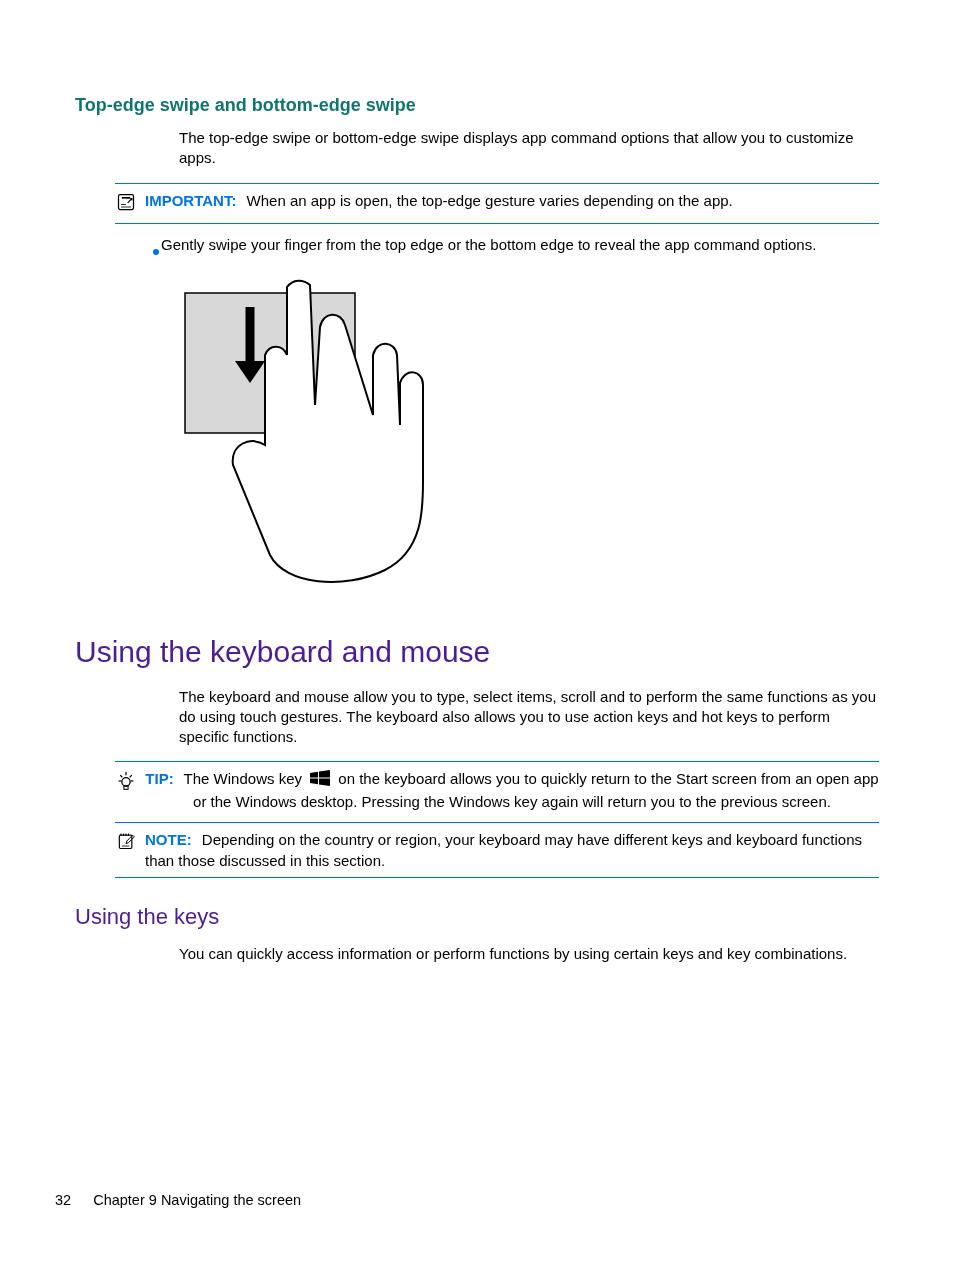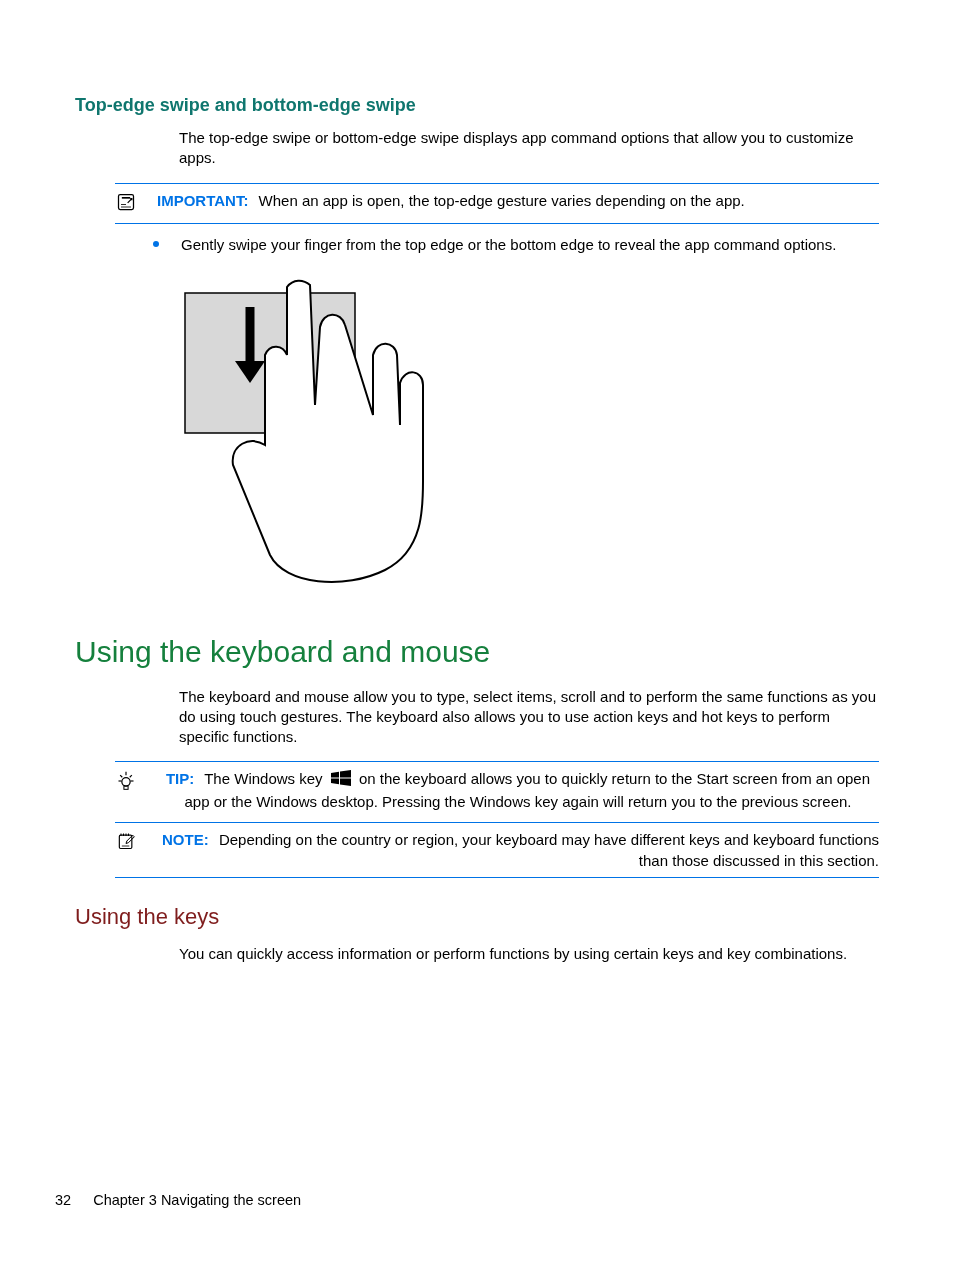--- a/index.html
+++ b/index.html
@@ -12,71 +12,71 @@
     position: relative;
     padding: 95px 75px 0 75px;
   }
   .h3 {
     color: #0f766e;
     font-size: 18px;
     font-weight: bold;
     margin-bottom: 12px;
   }
   .h1 {
-    color: #15803d;
+    color: #4c1d95;
     font-size: 30px;
     font-weight: normal;
     margin-top: 40px;
     margin-bottom: 18px;
   }
   .h2 {
-    color: #7f1d1d;
+    color: #4c1d95;
     font-size: 22px;
     font-weight: normal;
     margin-top: 22px;
     margin-bottom: 14px;
   }
   .body-text {
     font-size: 15px;
     line-height: 1.35;
     margin-left: 104px;
     margin-bottom: 14px;
   }
   .callout {
     margin-left: 40px;
     border-top: 1px solid #0073e6;
     border-bottom: 1px solid #0073e6;
     padding: 6px 0;
     font-size: 15px;
     line-height: 1.4;
     display: flex;
     align-items: flex-start;
-    gap: 20px;
+    gap: 8px;
     margin-bottom: 10px;
   }
   .callout .icon-col {
     flex: 0 0 22px;
     display: flex;
     justify-content: center;
     padding-top: 2px;
   }
   .callout .text-col { flex: 1; }
   .callout-label {
     color: #0073e6;
     font-weight: bold;
     margin-right: 6px;
   }
   .bullet-list {
     margin-left: 68px;
     margin-bottom: 14px;
   }
   .bullet-item {
     display: flex;
-    align-items: flex-start;
-    gap: 22px;
+    align-items: flex-end;
+    gap: 2px;
     font-size: 15px;
     line-height: 1.4;
   }
   .bullet-dot {
     flex: 0 0 auto;
     width: 6px; height: 6px;
     border-radius: 50%;
     background: #0073e6;
     margin-top: 7px;
     margin-left: 10px;
@@ -191,21 +191,21 @@
         <polygon points="0,3 8,1.8 8,7.5 0,7.5" fill="#000"></polygon>
         <polygon points="9,1.6 20,0 20,7.5 9,7.5" fill="#000"></polygon>
         <polygon points="0,8.5 8,8.5 8,14.2 0,13" fill="#000"></polygon>
         <polygon points="9,8.5 20,8.5 20,16 9,14.4" fill="#000"></polygon>
       </svg>
     </span>
     <span>on the keyboard allows you to quickly return to the Start screen from an open app or the Windows desktop. Pressing the Windows key again will return you to the previous screen.</span>
   </div>
 </div>
 
-<div class="callout" style="margin-bottom:26px;text-align:right;">
+<div class="callout" style="margin-bottom:26px;">
   <div class="icon-col">
     <span>
       <svg width="20" height="20" viewBox="0 0 24 24">
         <rect x="4" y="5" width="15" height="16" rx="1.5" fill="none" stroke="#000" stroke-width="1.4"></rect>
         <line x1="6" y1="3" x2="6" y2="6" stroke="#000" stroke-width="1.2"></line>
         <line x1="9" y1="3" x2="9" y2="6" stroke="#000" stroke-width="1.2"></line>
         <line x1="12" y1="3" x2="12" y2="6" stroke="#000" stroke-width="1.2"></line>
         <line x1="15" y1="3" x2="15" y2="6" stroke="#000" stroke-width="1.2"></line>
         <path d="M13 12 L20 5 L22 7 L15 14 L12 15 Z" fill="none" stroke="#000" stroke-width="1.2"></path>
         <line x1="7" y1="18" x2="16" y2="18" stroke="#000" stroke-width="1"></line>
@@ -217,14 +217,14 @@
     <span>Depending on the country or region, your keyboard may have different keys and keyboard functions than those discussed in this section.</span>
   </div>
 </div>
 
 <div class="h2">Using the keys</div>
 
 <p class="body-text">You can quickly access information or perform functions by using certain keys and key combinations.</p>
 
 <div class="footer">
   <span class="pagenum">32</span>
-  <span>Chapter 3   Navigating the screen</span>
+  <span>Chapter 9   Navigating the screen</span>
 </div>
 
 </body></html>

